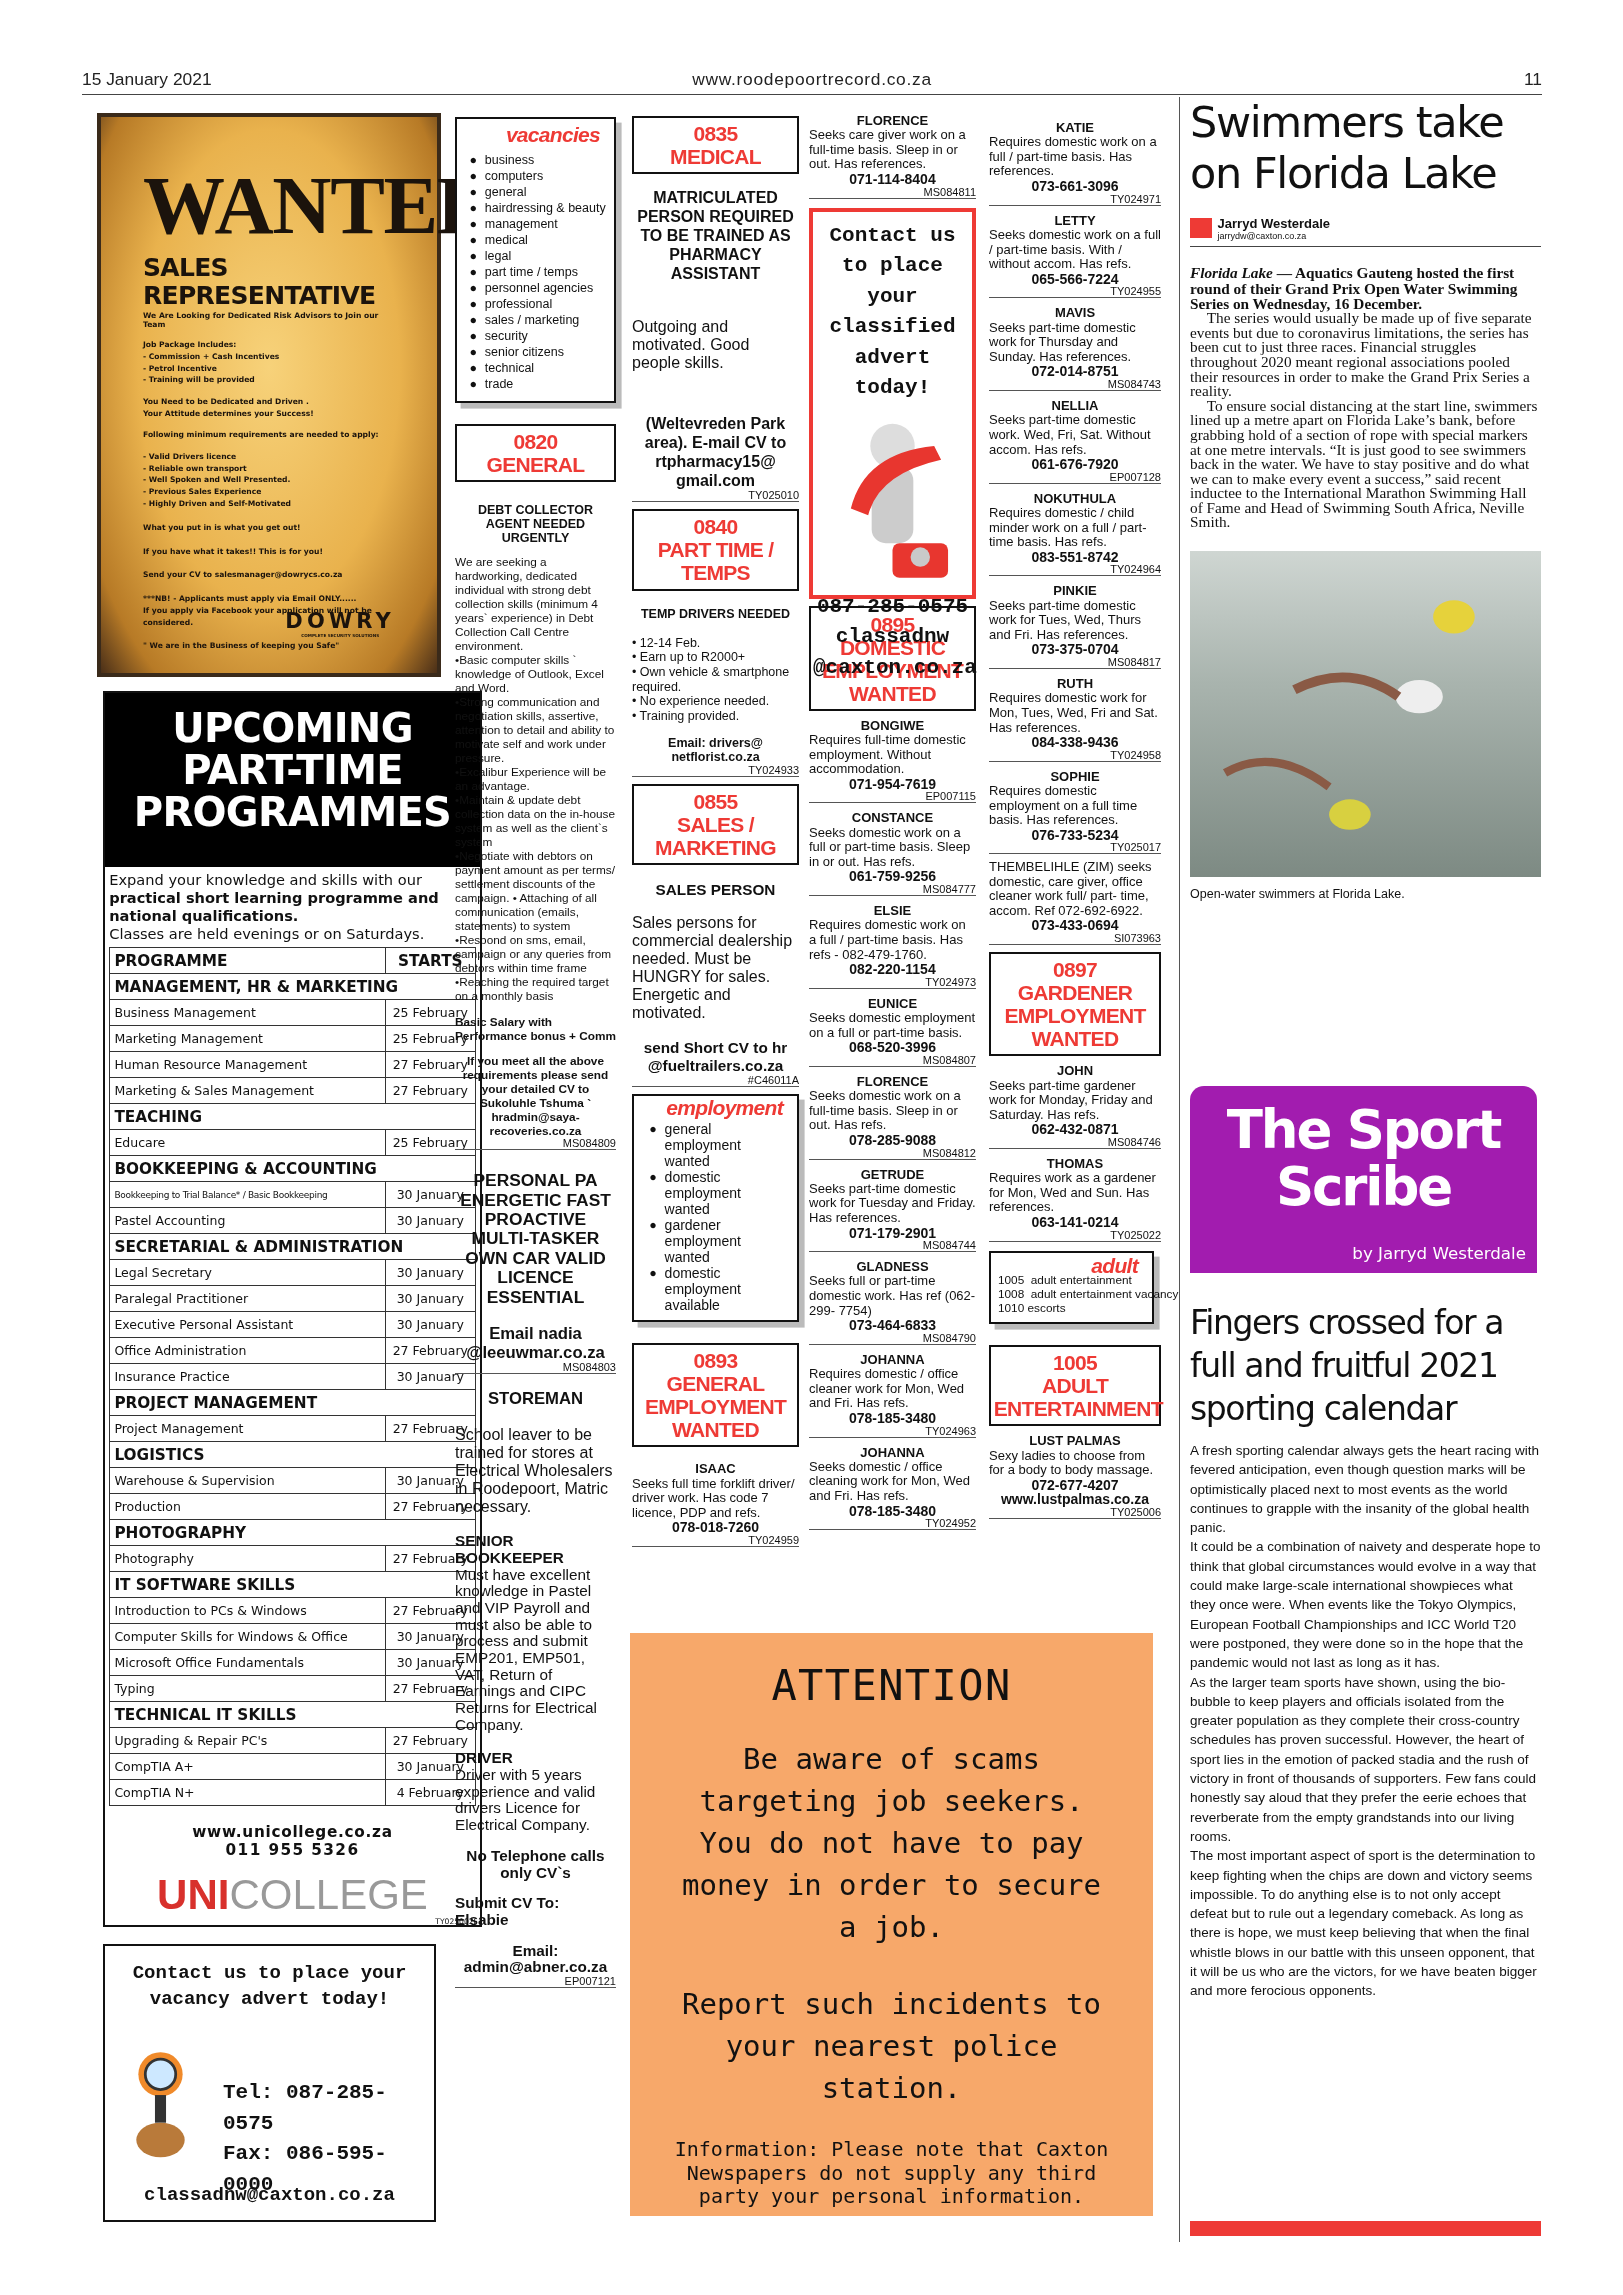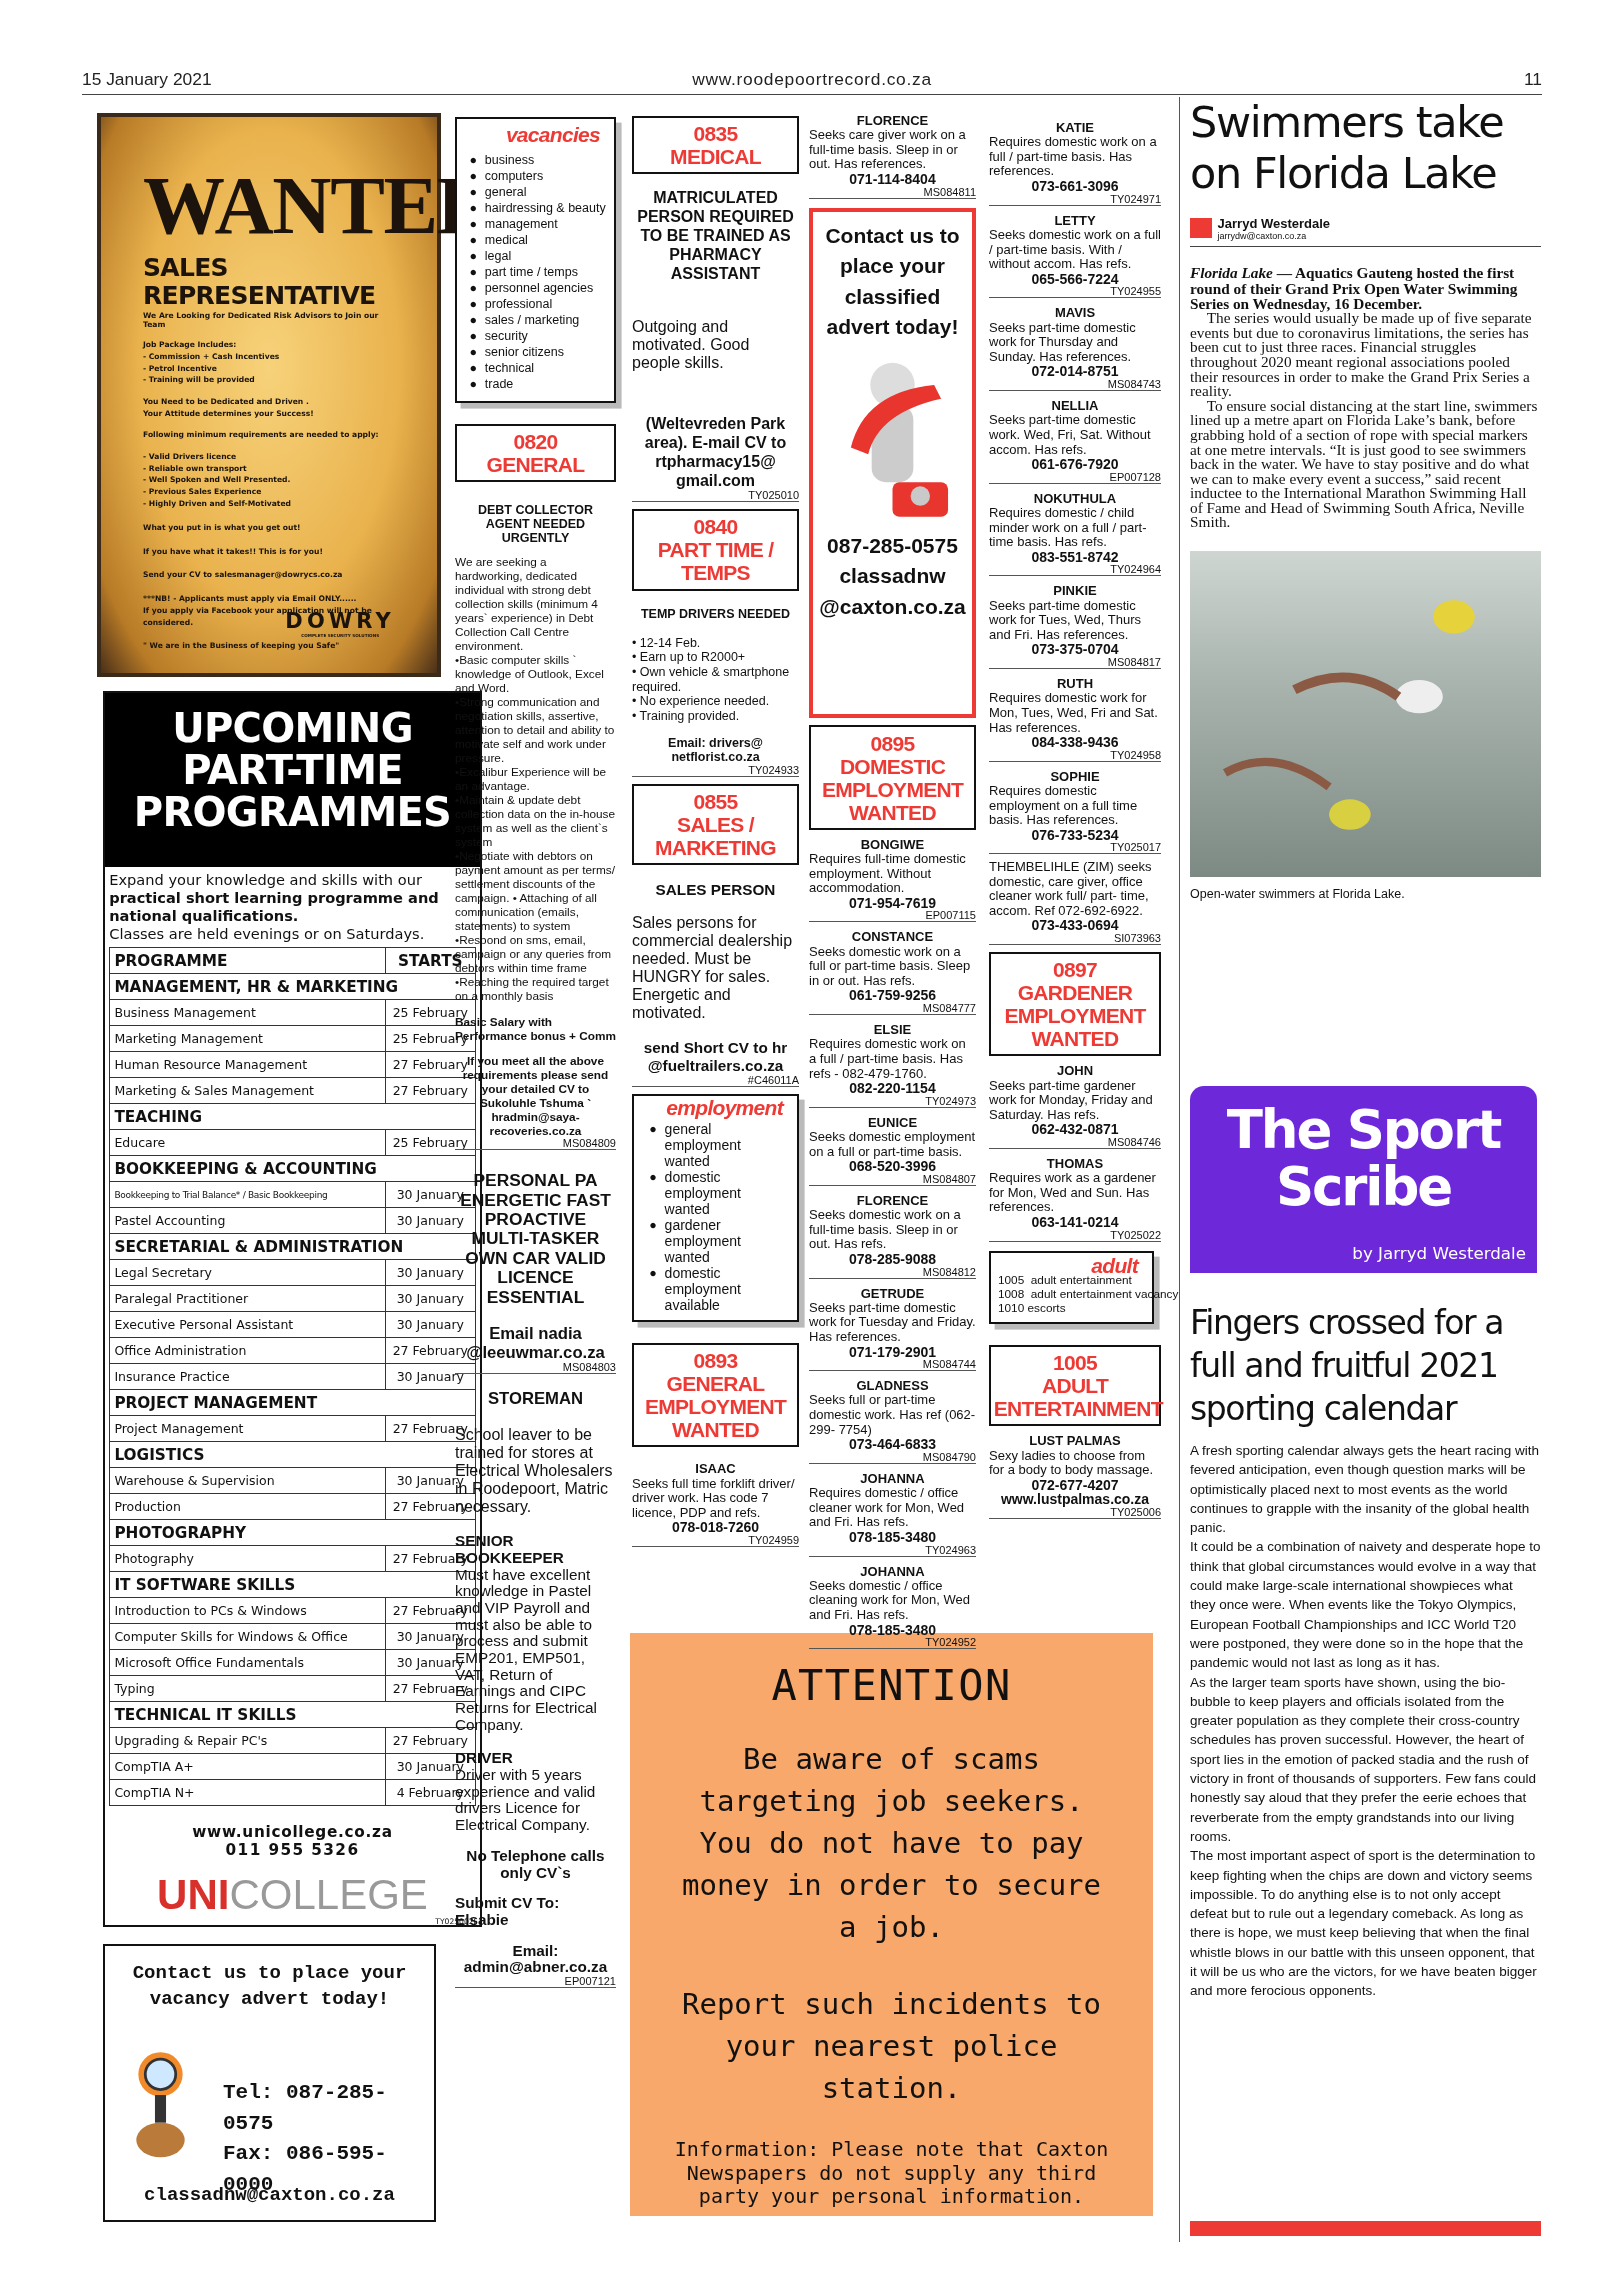--- a/index.html
+++ b/index.html
@@ -345,21 +345,21 @@
   <div style="font-size:20px;line-height:23.6px;margin:29px 28px 0">Information: Please note that Caxton Newspapers do not supply any third party your personal information.</div>
 </div>
 
 <div class="col" style="left:809px;top:113px;width:167px">
   <div class="ad">
     <h4 style="margin-top:0">FLORENCE</h4>
     <p>Seeks care giver work on a full-time basis. Sleep in or out. Has references.</p>
     <p class="ph">071-114-8404</p>
     <div class="ref">MS084811</div>
   </div>
-  <div style="border:4.9px solid #ee3a35;height:510px;margin-top:9.7px;text-align:center;font-family:Liberation Sans, sans-serif;position:relative">
+  <div style="border:4.9px solid #ee3a35;height:391px;margin-top:9.7px;text-align:center;font-family:Liberation Mono, monospace;position:relative">
     <div style="font-size:21px;line-height:30.5px;font-weight:bold;margin-top:8.3px;padding:0 2.8px">Contact us to place your classified advert today!</div>
     <div style="height:174px;margin:7px auto;width:125px">
       <svg width="125" height="174" viewBox="0 0 180 250">
           <circle cx="90" cy="50" r="32" fill="#ddd"></circle>
           <rect x="60" y="80" width="60" height="110" rx="20" fill="#ccc"></rect>
           <path d="M30 140 Q50 60 150 50 L160 70 Q70 90 55 150 Z" fill="#e8362f"></path>
           <rect x="90" y="190" width="80" height="50" rx="10" fill="#e8362f"></rect>
           <circle cx="130" cy="210" r="14" fill="#c9c9c9"></circle>
         </svg>
     </div>
@@ -544,21 +544,21 @@
         <ellipse cx="380" cy="95" rx="30" ry="24" fill="#e6d23b"></ellipse>
         <ellipse cx="330" cy="210" rx="34" ry="24" fill="#eee"></ellipse>
         <path d="M150 200 Q230 160 300 210" stroke="#8a5a45" stroke-width="14" fill="none"></path>
         <ellipse cx="230" cy="380" rx="30" ry="22" fill="#d8d040"></ellipse>
         <path d="M50 320 Q120 280 200 340" stroke="#8a5a45" stroke-width="12" fill="none"></path>
       </svg>
   </div>
   <div style="font-size:12.5px;margin-top:9.7px">Open-water swimmers at Florida Lake.</div>
 </div>
 
-<div class="abs" style="left:1190px;top:1086px;width:347px;height:187px;background:#6d28d9;border-radius:14px 14px 0 0;color:#fff;text-align:center;font-family:'DejaVu Sans',sans-serif">
+<div class="abs" style="left:1190px;top:1086px;width:347px;height:187px;background:#a21caf;border-radius:14px 14px 0 0;color:#fff;text-align:center;font-family:'DejaVu Sans',sans-serif">
   <div style="font-size:53px;font-weight:bold;line-height:57px;margin-top:15.3px;letter-spacing:-2.1px">The Sport</div>
   <div style="font-size:53px;font-weight:bold;line-height:57px;letter-spacing:-2.1px">Scribe</div>
   <div style="position:absolute;right:11px;bottom:9.7px;font-size:16.7px">by Jarryd Westerdale</div>
 </div>
 
 <div class="abs" style="left:1190px;top:1301px;width:351px">
   <div style="font-size:33px;line-height:43px;letter-spacing:-1.4px;font-family:'DejaVu Sans',sans-serif">Fingers crossed for a full and fruitful 2021 sporting calendar</div>
   <div style="font-size:13.5px;line-height:9.7px;margin-top:11px;font-family:'Liberation Sans',sans-serif">
     <p style="line-height:19.3px">A fresh sporting calendar always gets the heart racing with fevered anticipation, even though question marks will be optimistically placed next to most events as the world continues to grapple with the insanity of the global health panic.</p>
     <p style="line-height:19.3px">It could be a combination of naivety and desperate hope to think that global circumstances would evolve in a way that could make large-scale international showpieces what they once were. When events like the Tokyo Olympics, European Football Championships and ICC World T20 were postponed, they were done so in the hope that the pandemic would not last as long as it has.</p>

